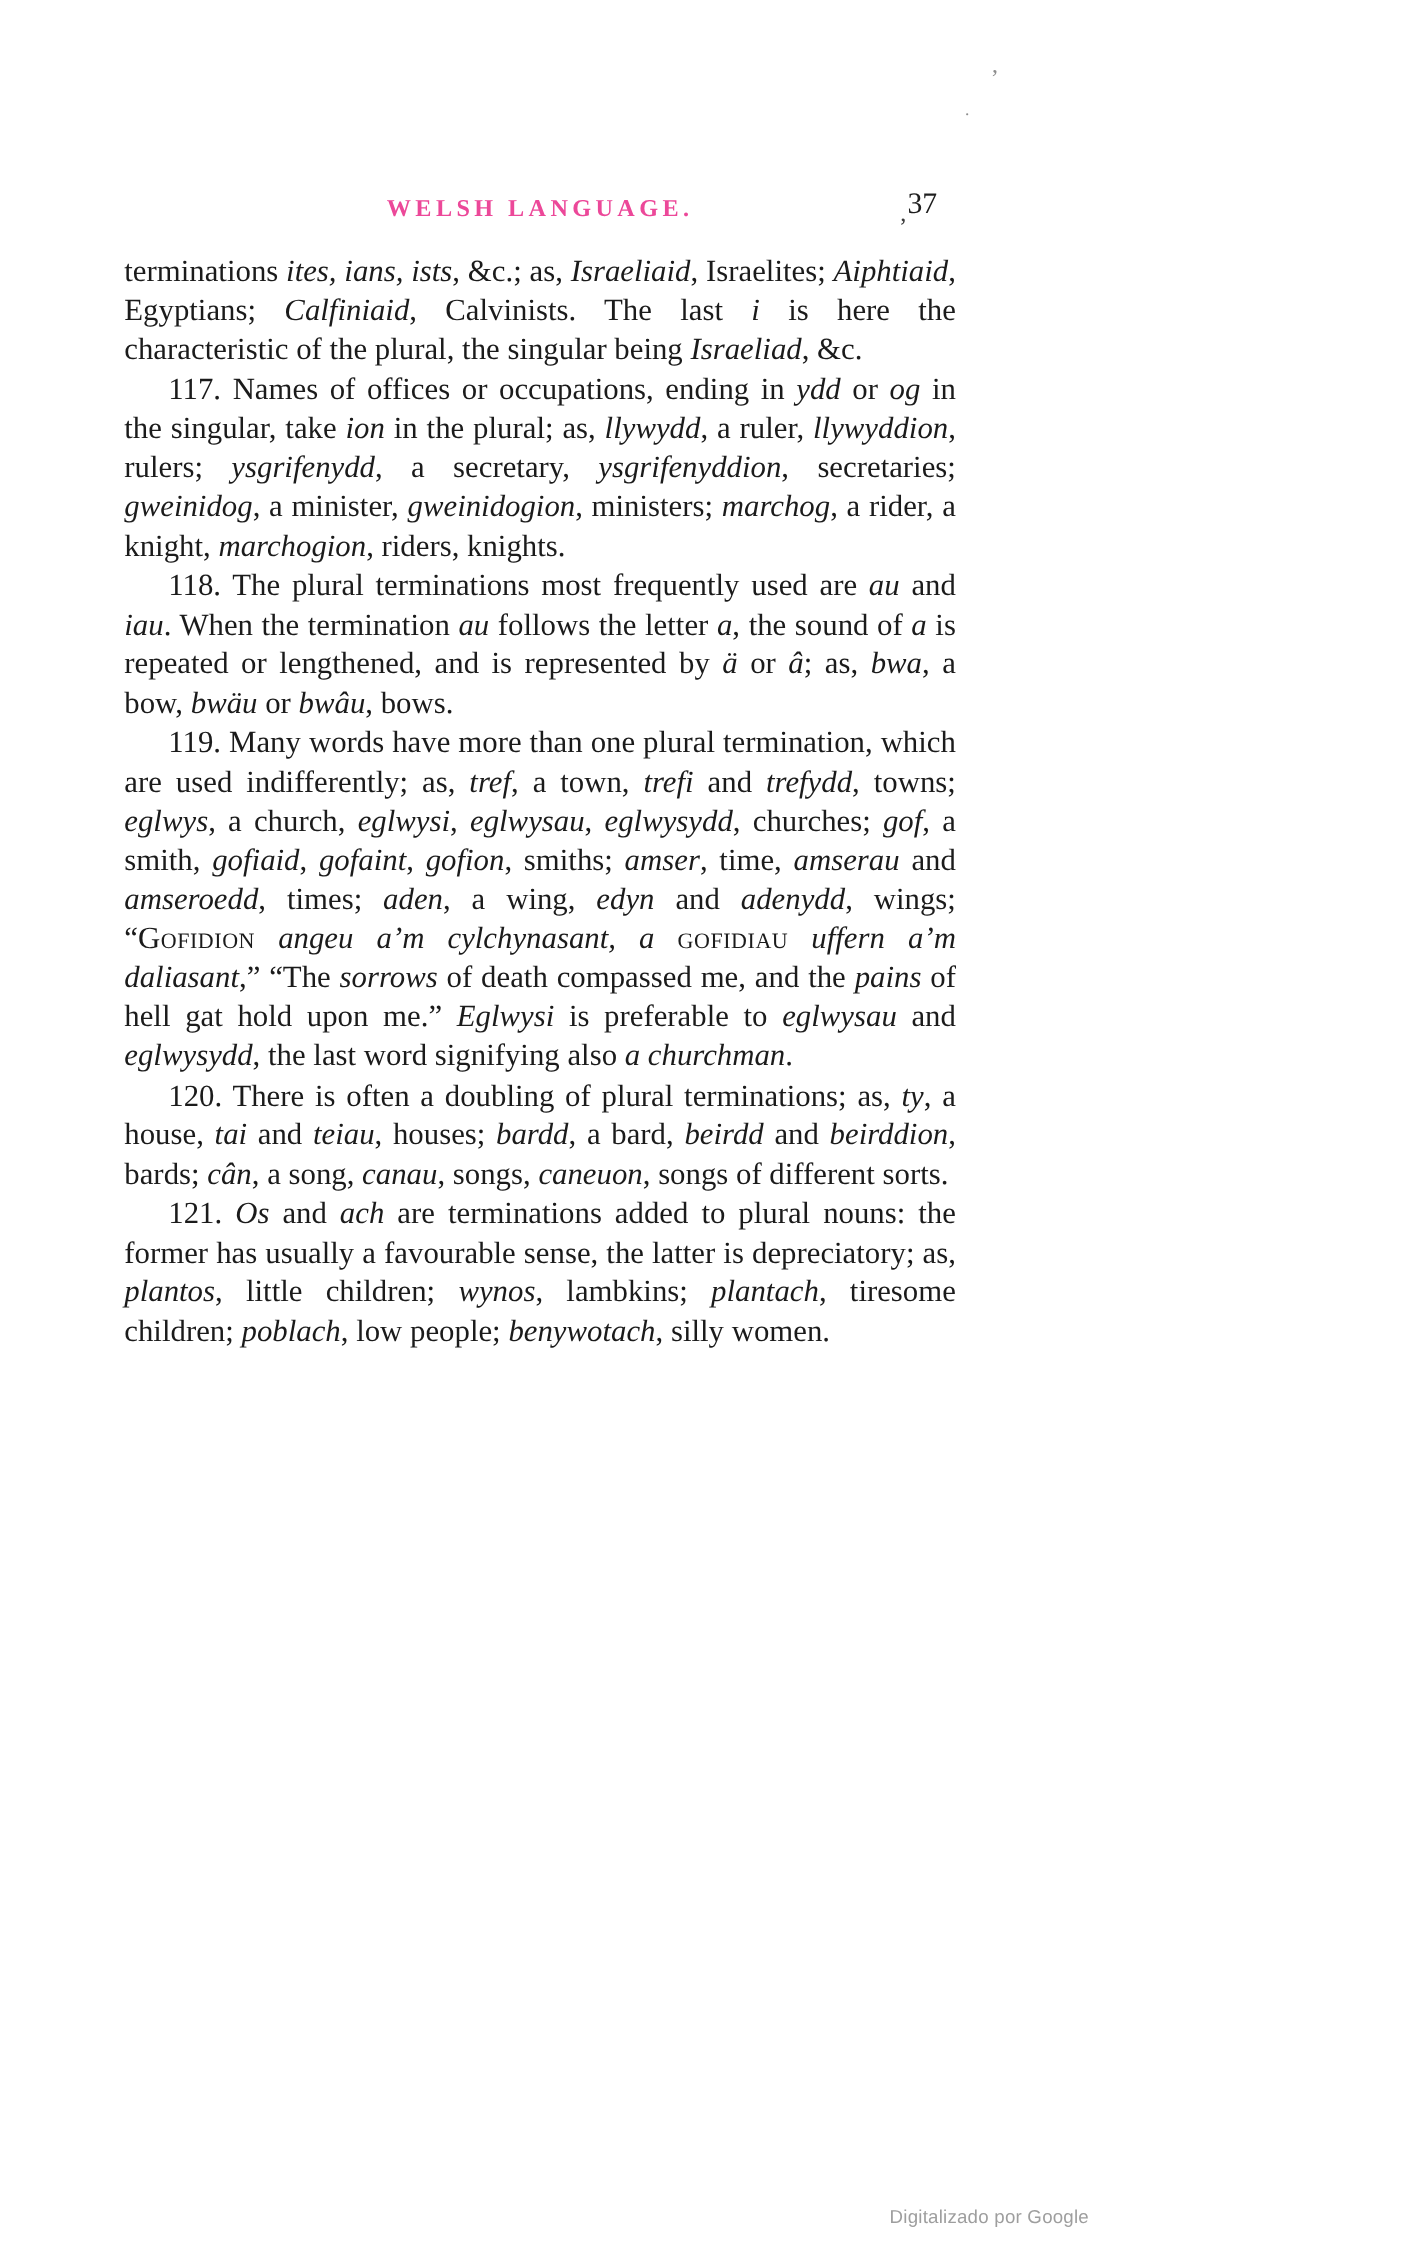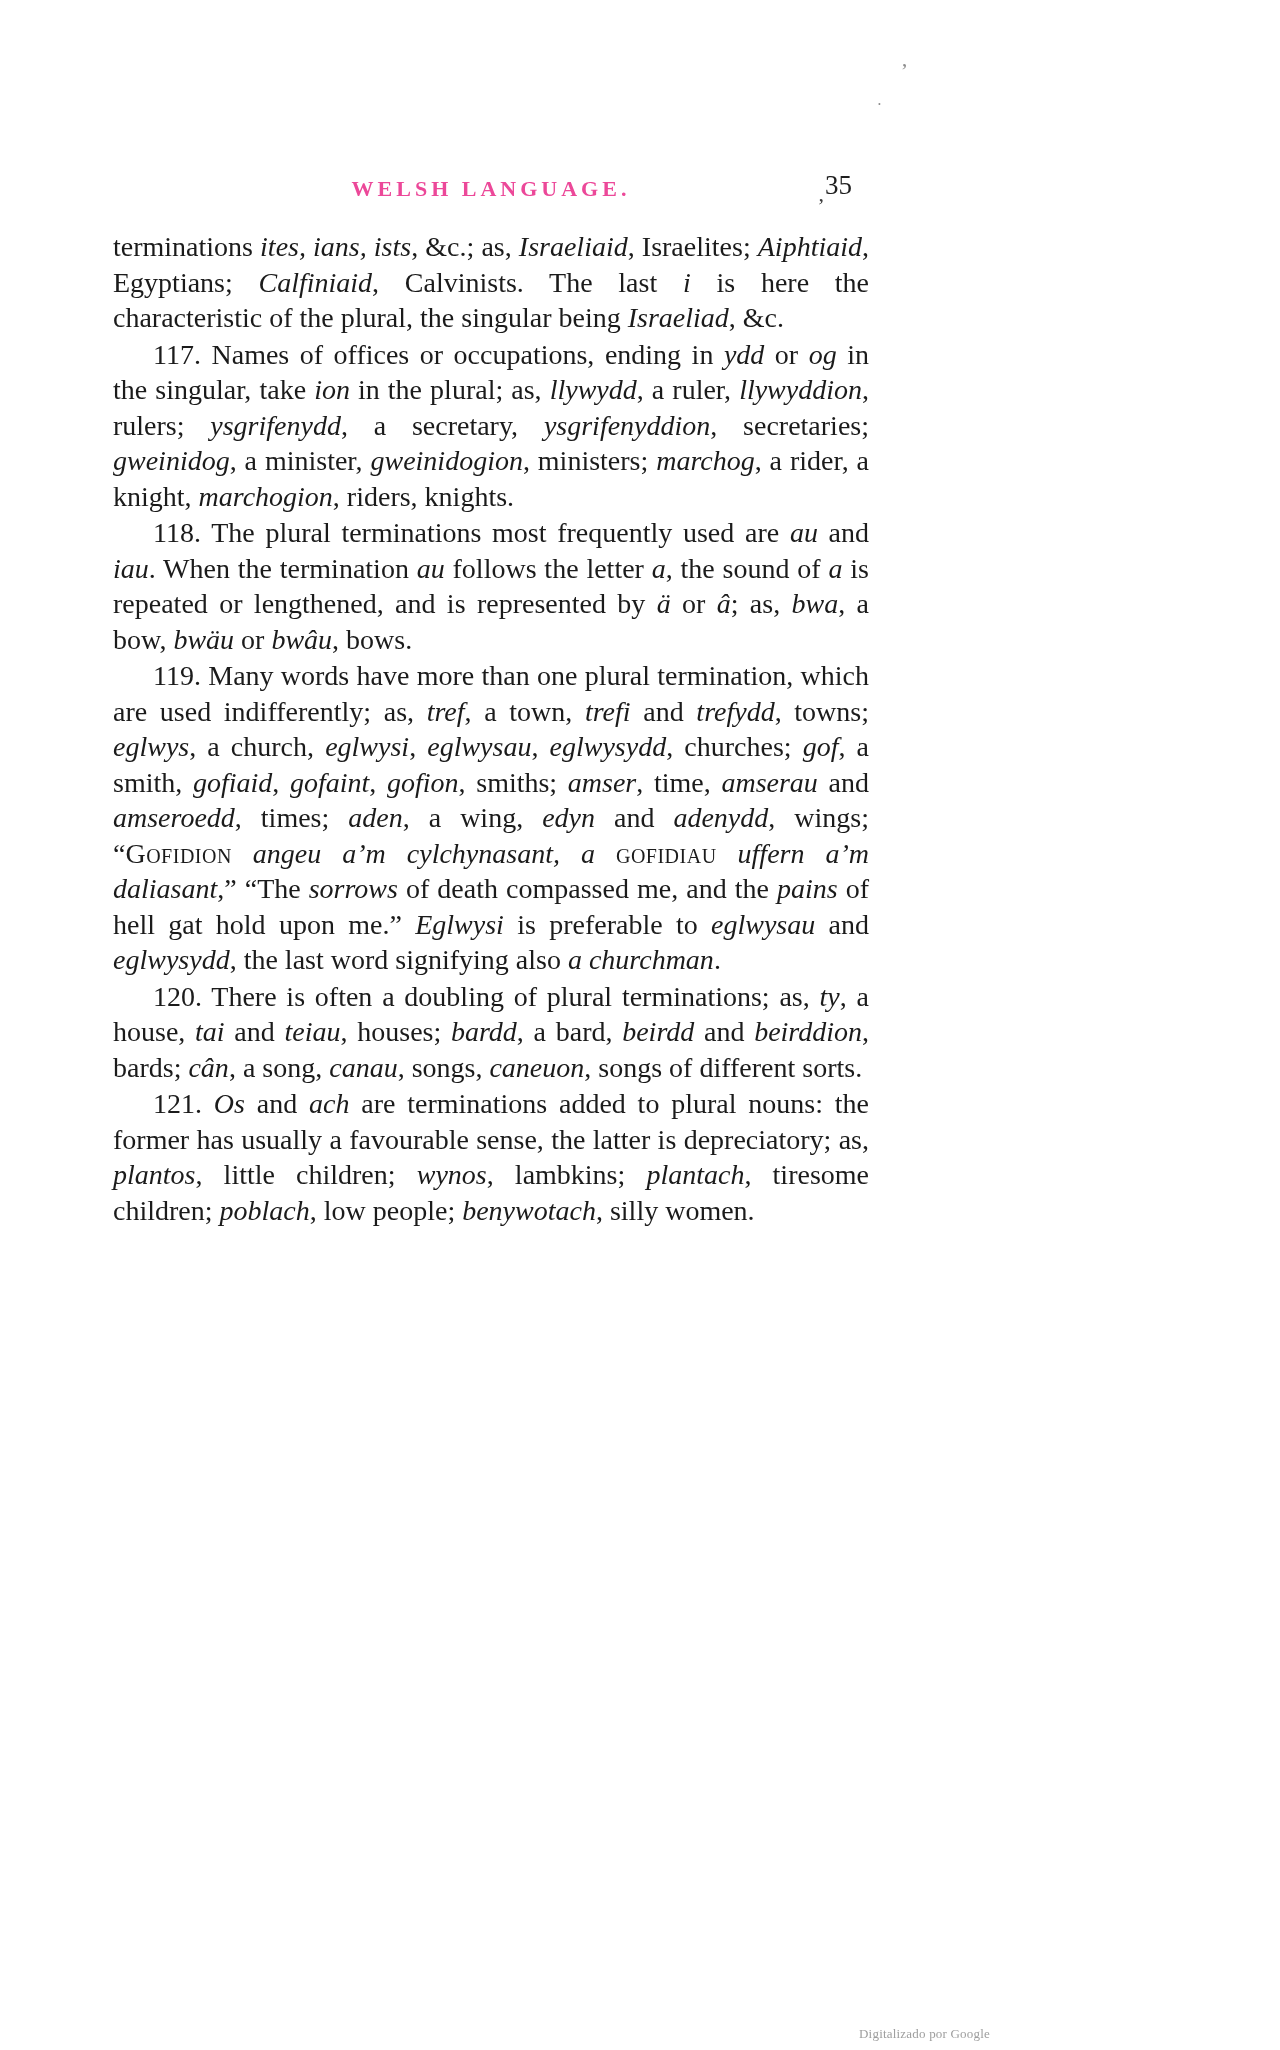--- a/index.html
+++ b/index.html
@@ -53,42 +53,42 @@
     line-height: 35.5px;
     text-align: justify;
   }
   .para { margin: 1px; text-indent: 40px; }
   .para.flush { text-indent: 0; }
   .it { font-style: italic; }
   .sc { font-variant: small-caps; letter-spacing: 0.5px; }
   .watermark {
     position: absolute;
     right: 290px;
-    bottom: 8px;
-    font-family: Liberation Serif, serif;
-    font-size: 13px;
+    bottom: 24px;
+    font-family: Liberation Sans, sans-serif;
+    font-size: 17px;
     color: #9e9e9e;
     letter-spacing: 0.2px;
   }
   .artifact {
     position: absolute;
     color: #8d8d8d;
     font-family: "Liberation Serif", serif;
   }
   .artifact.a1 { right: 372px; top: 58px; font-size: 22px; }
   .artifact.a2 { right: 398px; top: 96px; font-size: 16px; }
 </style>
 </head>
 <body>
 
 <main class="page">
   <div class="content">
     <header class="running-head">
       <span class="running-title">WELSH LANGUAGE.</span>
-      <span class="page-number"><span class="pn-mark">,</span><span>35</span></span>
+      <span class="page-number"><span class="pn-mark">,</span><span>37</span></span>
     </header>
 
     <section class="body-text">
       <p class="para flush"><span>terminations </span><span class="it">ites, ians, ists</span><span>, &amp;c.; as, </span><span class="it">Israeliaid</span><span>, Israelites; </span><span class="it">Aiphtiaid</span><span>, Egyptians; </span><span class="it">Calfiniaid</span><span>, Calvinists. The last </span><span class="it">i</span><span> is here the characteristic of the plural, the singular being </span><span class="it">Israeliad</span><span>, &amp;c.</span></p>
       <p class="para"><span>117. Names of offices or occupations, ending in </span><span class="it">ydd</span><span> or </span><span class="it">og</span><span> in the singular, take </span><span class="it">ion</span><span> in the plural; as, </span><span class="it">llywydd</span><span>, a ruler, </span><span class="it">llywyddion</span><span>, rulers; </span><span class="it">ysgrifenydd</span><span>, a secretary, </span><span class="it">ysgrifenyddion</span><span>, secretaries; </span><span class="it">gweinidog</span><span>, a minister, </span><span class="it">gweinidogion</span><span>, ministers; </span><span class="it">marchog</span><span>, a rider, a knight, </span><span class="it">marchogion</span><span>, riders, knights.</span></p>
       <p class="para"><span>118. The plural terminations most frequently used are </span><span class="it">au</span><span> and </span><span class="it">iau</span><span>. When the termination </span><span class="it">au</span><span> follows the letter </span><span class="it">a</span><span>, the sound of </span><span class="it">a</span><span> is repeated or lengthened, and is represented by </span><span class="it">ä</span><span> or </span><span class="it">â</span><span>; as, </span><span class="it">bwa</span><span>, a bow, </span><span class="it">bwäu</span><span> or </span><span class="it">bwâu</span><span>, bows.</span></p>
       <p class="para"><span>119. Many words have more than one plural termination, which are used indifferently; as, </span><span class="it">tref</span><span>, a town, </span><span class="it">trefi</span><span> and </span><span class="it">trefydd</span><span>, towns; </span><span class="it">eglwys</span><span>, a church, </span><span class="it">eglwysi</span><span>, </span><span class="it">eglwysau</span><span>, </span><span class="it">eglwysydd</span><span>, churches; </span><span class="it">gof</span><span>, a smith, </span><span class="it">gofiaid</span><span>, </span><span class="it">gofaint</span><span>, </span><span class="it">gofion</span><span>, smiths; </span><span class="it">amser</span><span>, time, </span><span class="it">amserau</span><span> and </span><span class="it">amseroedd</span><span>, times; </span><span class="it">aden</span><span>, a wing, </span><span class="it">edyn</span><span> and </span><span class="it">adenydd</span><span>, wings; “</span><span class="sc">Gofidion</span><span> </span><span class="it">angeu a’m cylchynasant, a </span><span class="sc">gofidiau</span><span> </span><span class="it">uffern a’m daliasant</span><span>,” “The </span><span class="it">sorrows</span><span> of death compassed me, and the </span><span class="it">pains</span><span> of hell gat hold upon me.” </span><span class="it">Eglwysi</span><span> is preferable to </span><span class="it">eglwysau</span><span> and </span><span class="it">eglwysydd</span><span>, the last word signifying also </span><span class="it">a churchman</span><span>.</span></p>
       <p class="para"><span>120. There is often a doubling of plural terminations; as, </span><span class="it">ty</span><span>, a house, </span><span class="it">tai</span><span> and </span><span class="it">teiau</span><span>, houses; </span><span class="it">bardd</span><span>, a bard, </span><span class="it">beirdd</span><span> and </span><span class="it">beirddion</span><span>, bards; </span><span class="it">cân</span><span>, a song, </span><span class="it">canau</span><span>, songs, </span><span class="it">caneuon</span><span>, songs of different sorts.</span></p>
       <p class="para"><span>121. </span><span class="it">Os</span><span> and </span><span class="it">ach</span><span> are terminations added to plural nouns: the former has usually a favourable sense, the latter is depreciatory; as, </span><span class="it">plantos</span><span>, little children; </span><span class="it">wynos</span><span>, lambkins; </span><span class="it">plantach</span><span>, tiresome children; </span><span class="it">poblach</span><span>, low people; </span><span class="it">benywotach</span><span>, silly women.</span></p>
     </section>

